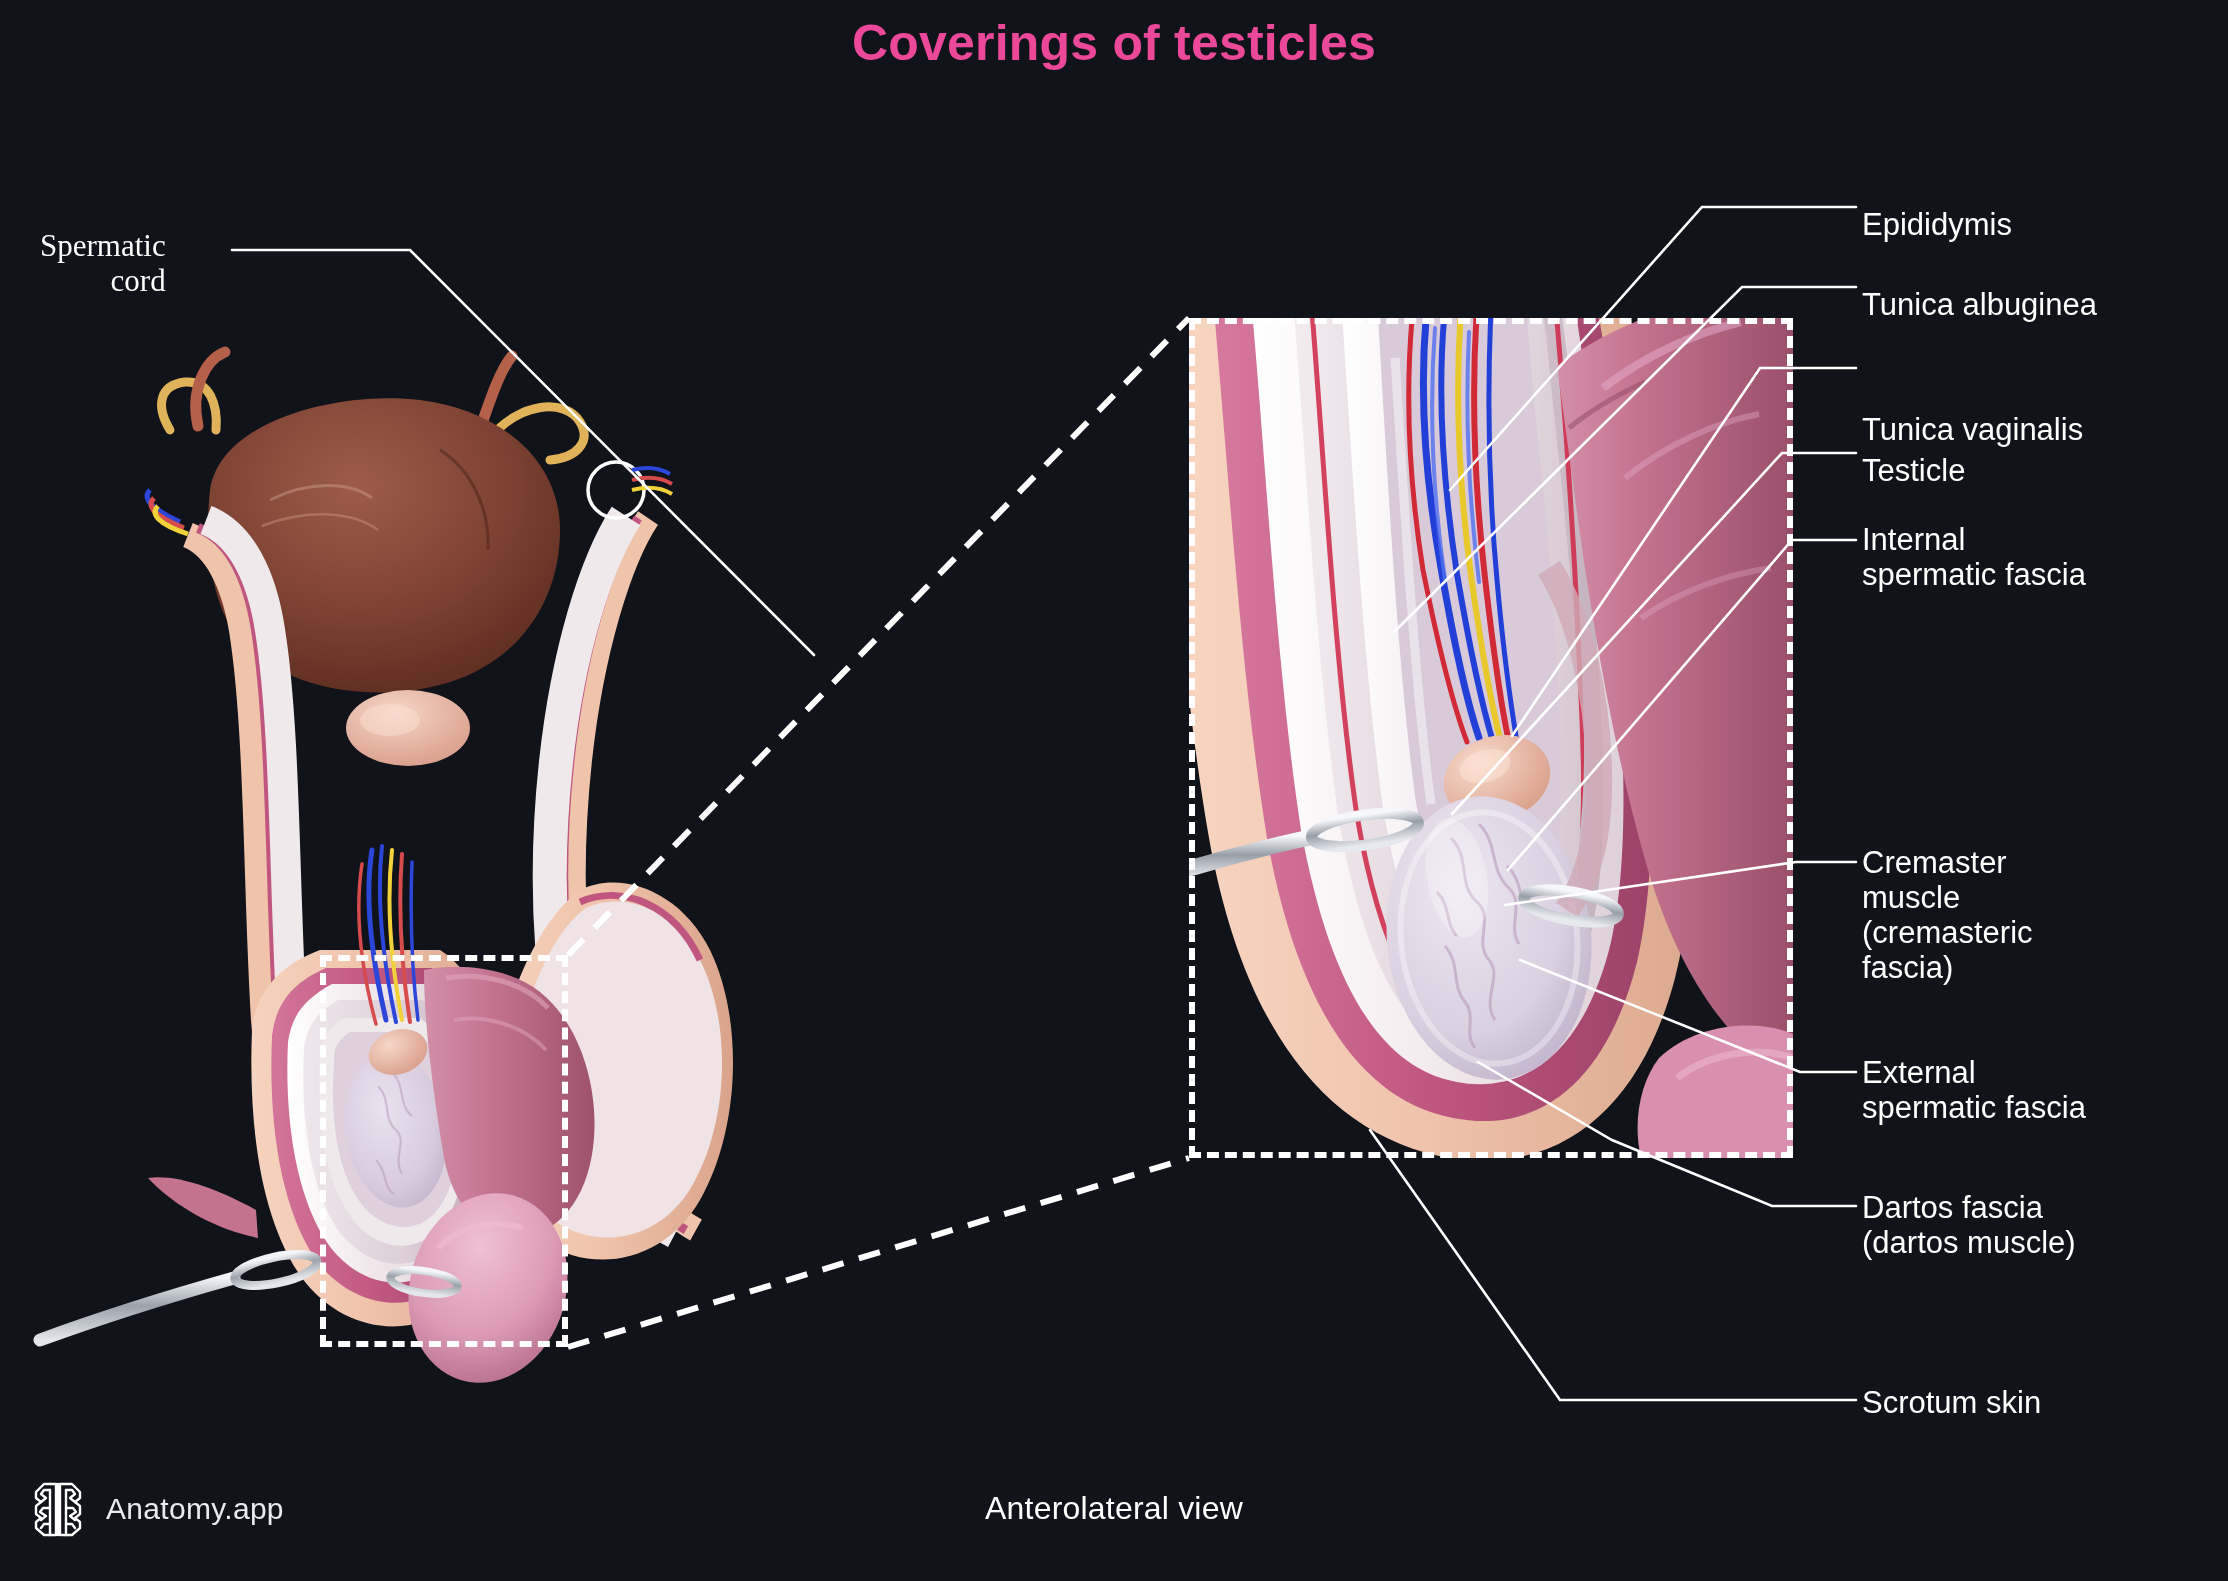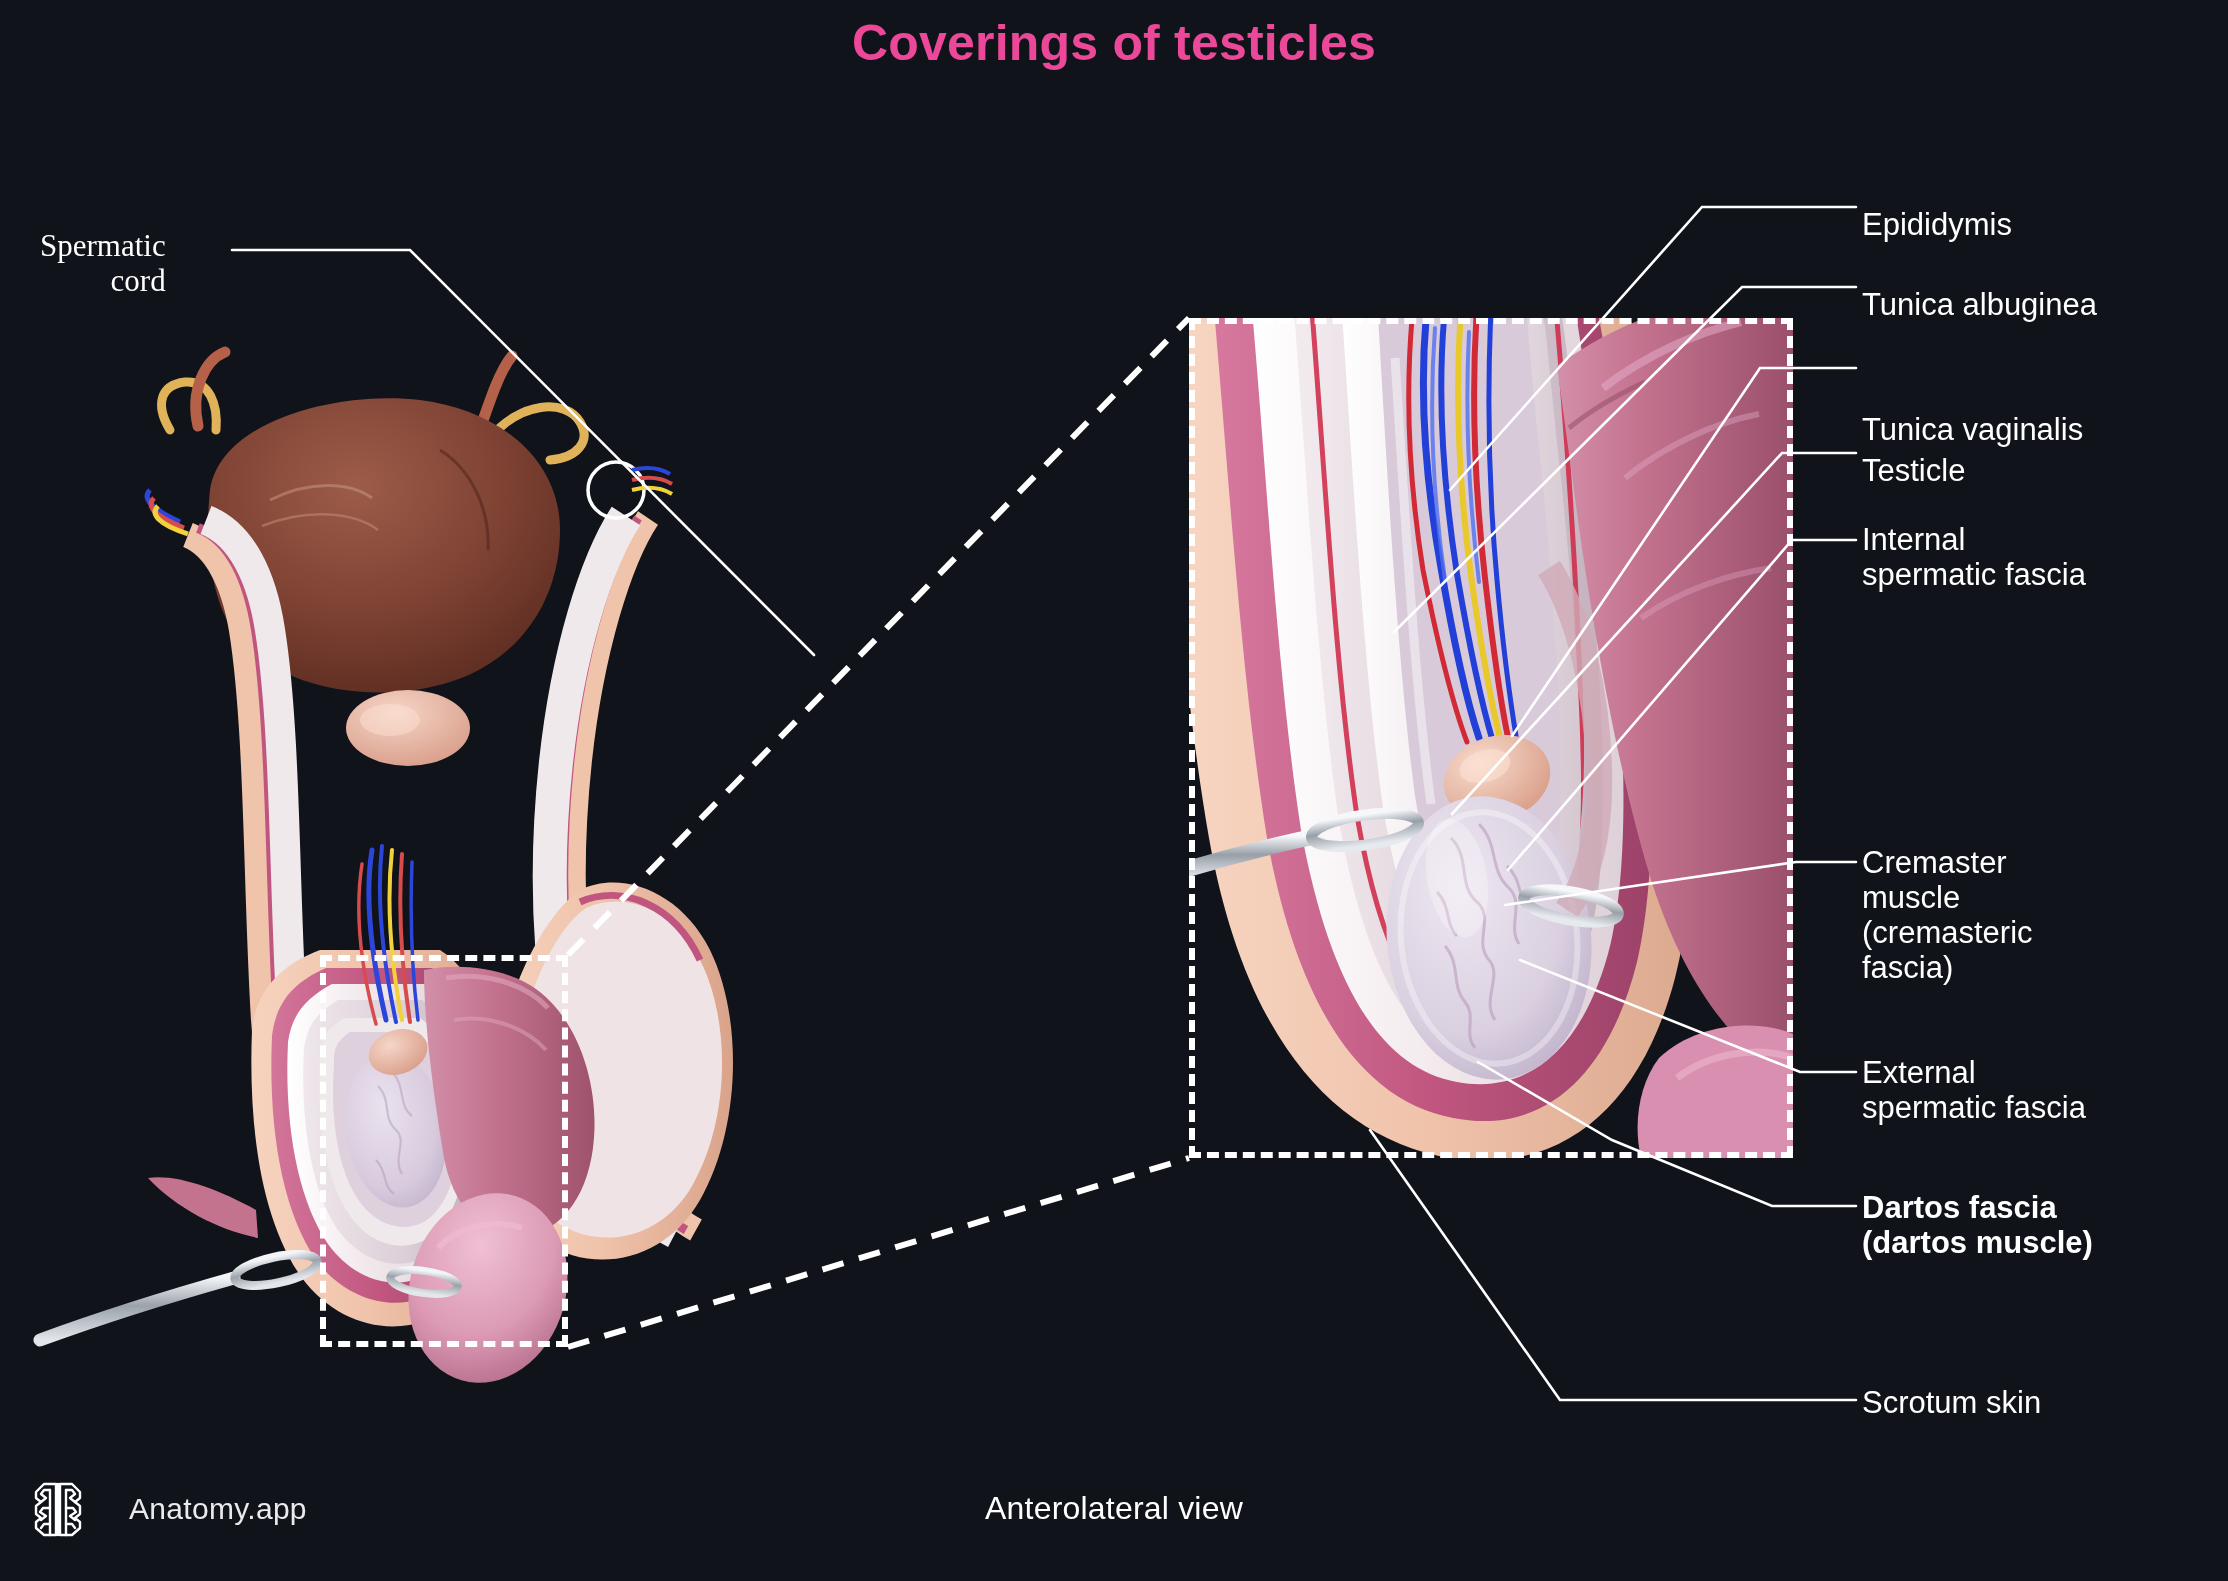--- a/index.html
+++ b/index.html
@@ -21,21 +21,21 @@
   }
 
   
   #view-caption{
     position:absolute;left:0;right:0;top:1490px;
     text-align:center;font-size:32px;color:#ffffff;letter-spacing:.2px;
   }
   #logo-wrap{
     position:absolute;left:28px;top:1478px;display:flex;align-items:center;gap:18px;
   }
-  #logo-text{font-size:30px;color:#e9eaee;letter-spacing:.3px;margin-left:23px;}
+  #logo-text{font-size:30px;color:#e9eaee;letter-spacing:.3px;}
 
   
   .label{
     position:absolute;font-size:31px;line-height:35px;color:#ffffff;white-space:pre-line;
   }
   .label.right{left:1862px;}
   .label.left{left:40px;text-align:right;font-family:Liberation Serif, serif;}
 
   
   #leaders{position:absolute;left:0;top:0;width:2228px;height:1581px;pointer-events:none;}
@@ -418,21 +418,21 @@
   <div class="label right" style="top:368px;margin-top:44px;">Tunica vaginalis</div>
   <div class="label right" style="top:453px;">Testicle</div>
   <div class="label right" style="top:522px;">Internal
 spermatic fascia</div>
   <div class="label right" style="top:845px;">Cremaster
 muscle
 (cremasteric
 fascia)</div>
   <div class="label right" style="top:1055px;">External
 spermatic fascia</div>
-  <div class="label right" style="top:1190px;font-weight:bold;">Dartos fascia
+  <div class="label right" style="top:1190px;">Dartos fascia
 (dartos muscle)</div>
   <div class="label right" style="top:1385px;">Scrotum skin</div>
 
   <div id="view-caption">Anterolateral view</div>
 
   <div id="logo-wrap">
     <svg width="60" height="62" viewBox="0 0 60 62">
       <g fill="none" stroke="#ffffff" stroke-width="2.4" stroke-linejoin="round" stroke-linecap="round">
         <path d="M28 6 L16 6 L8 14 L8 20 L13 24 L8 28 L8 36 L13 40 L8 44 L8 50 L16 57 L28 57 Z"></path>
         <path d="M32 6 L44 6 L52 14 L52 20 L47 24 L52 28 L52 36 L47 40 L52 44 L52 50 L44 57 L32 57 Z"></path>

